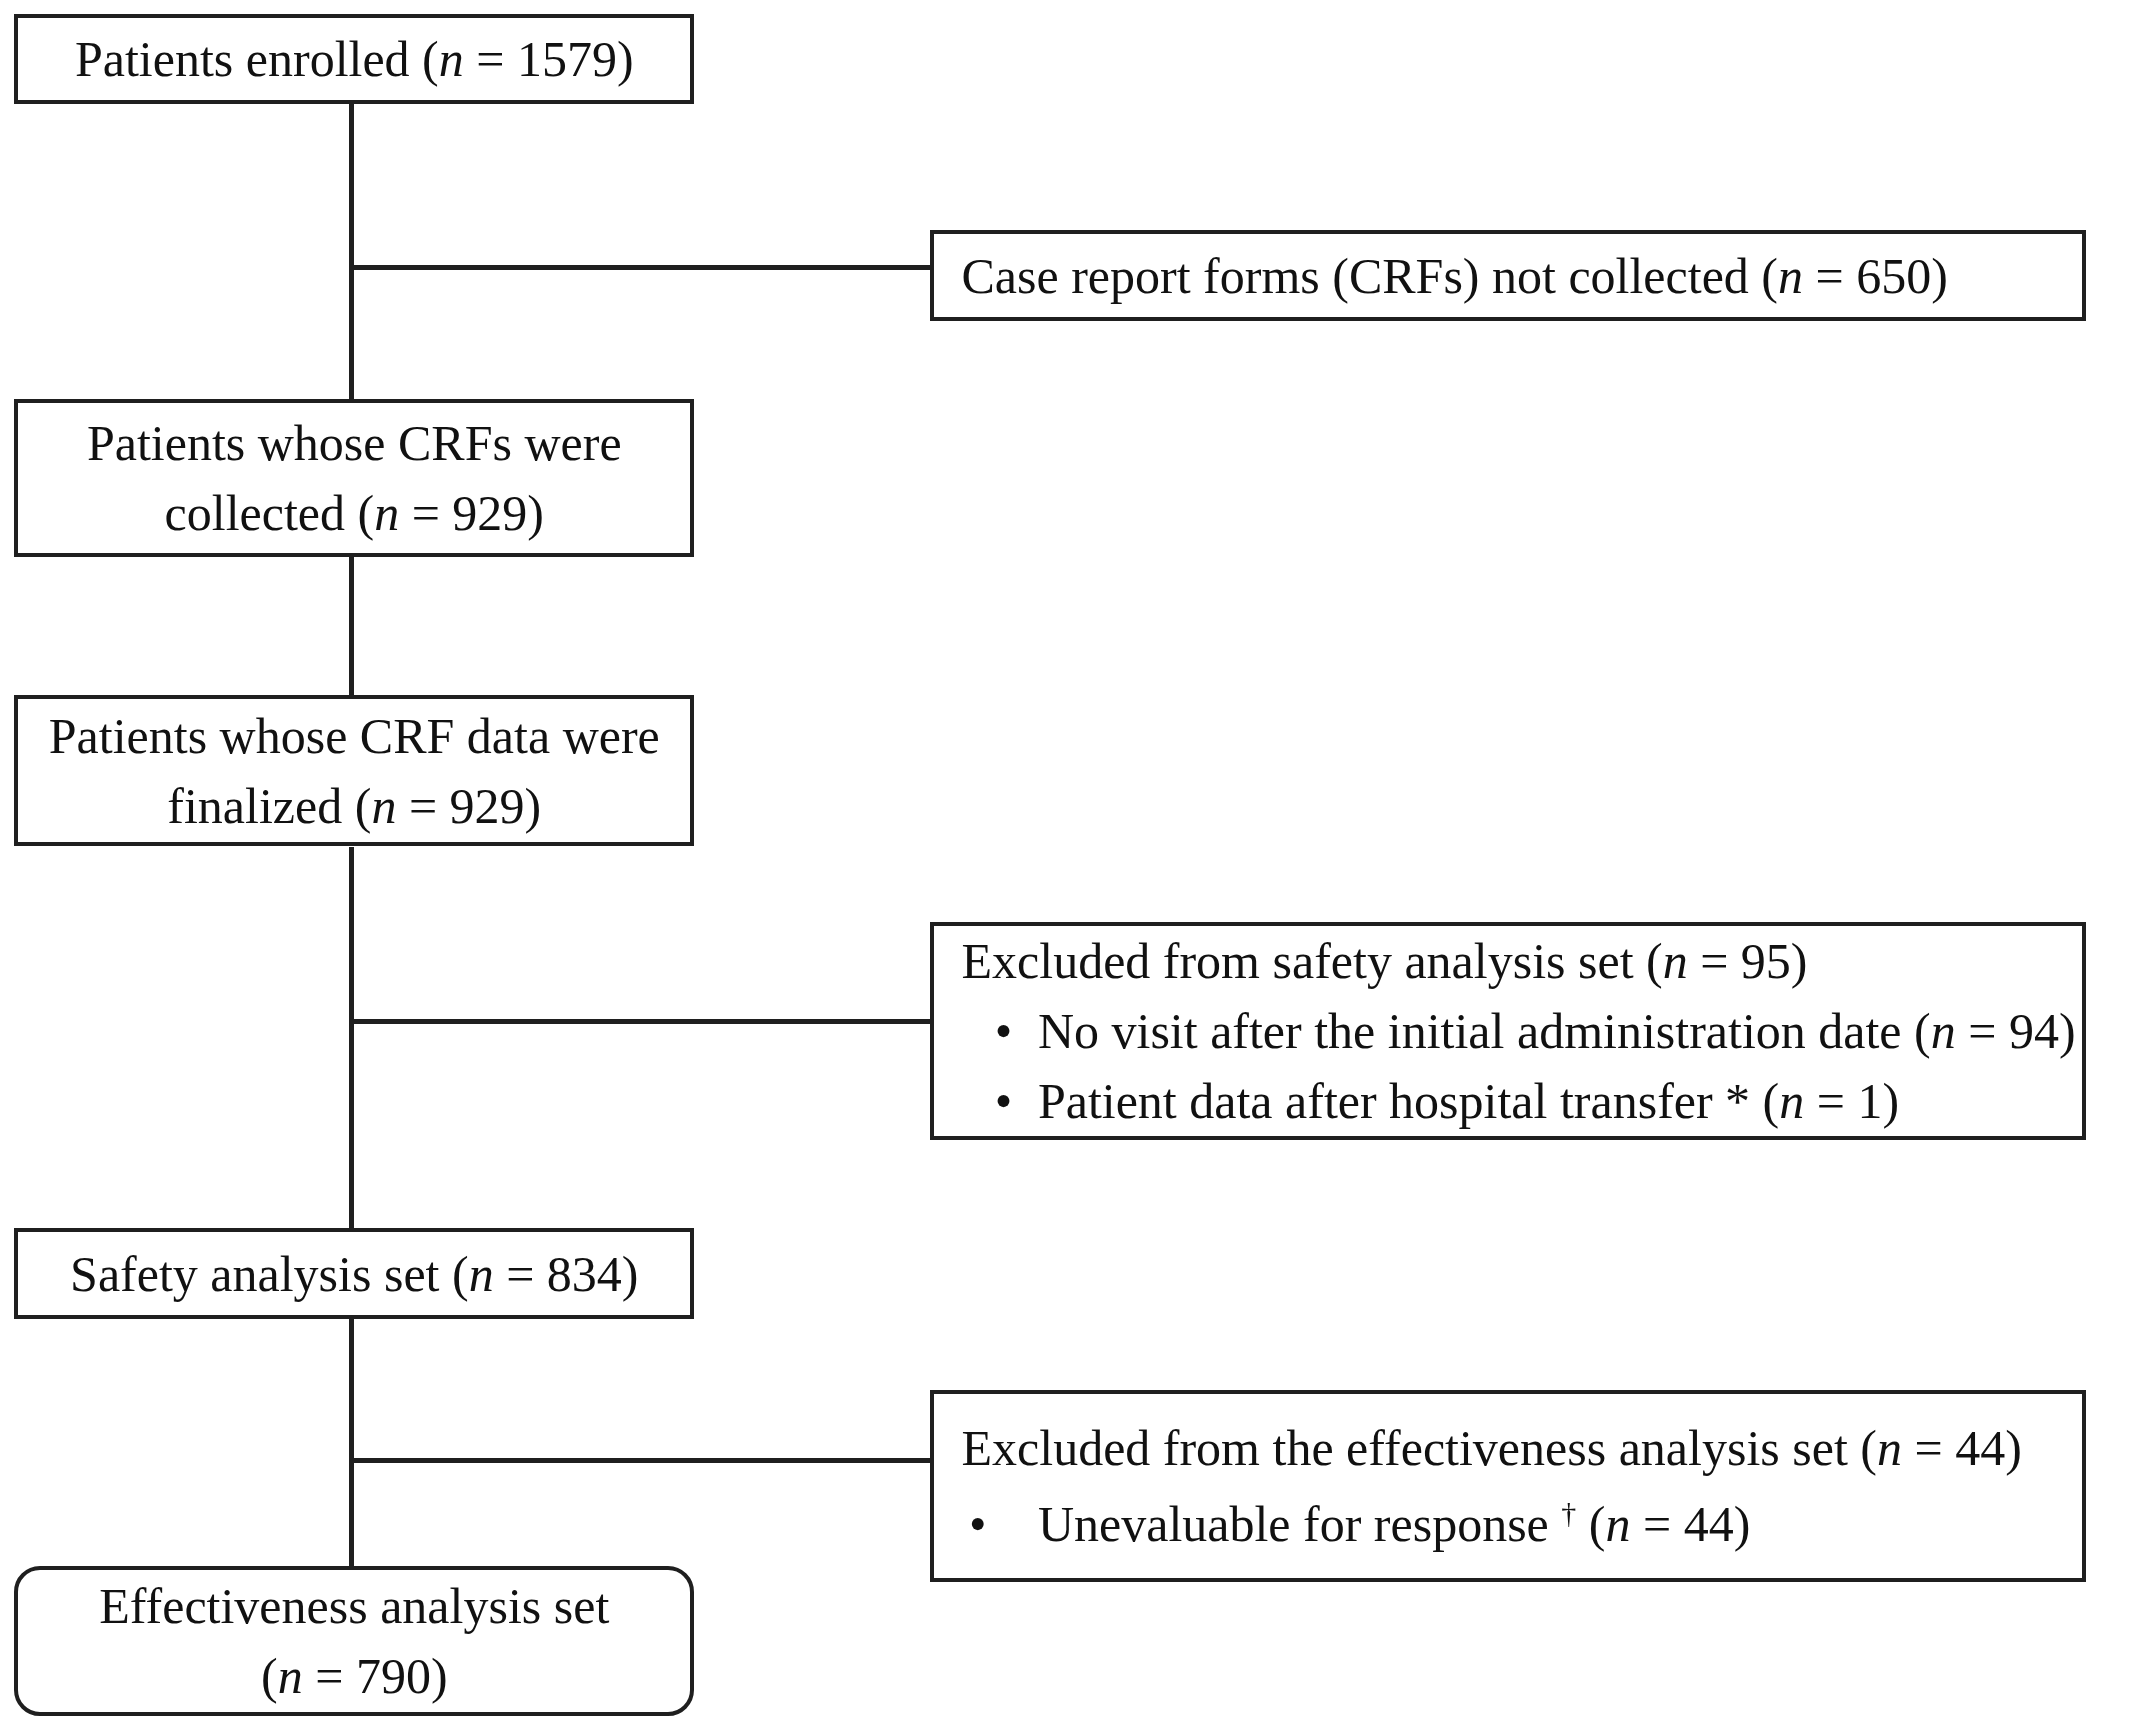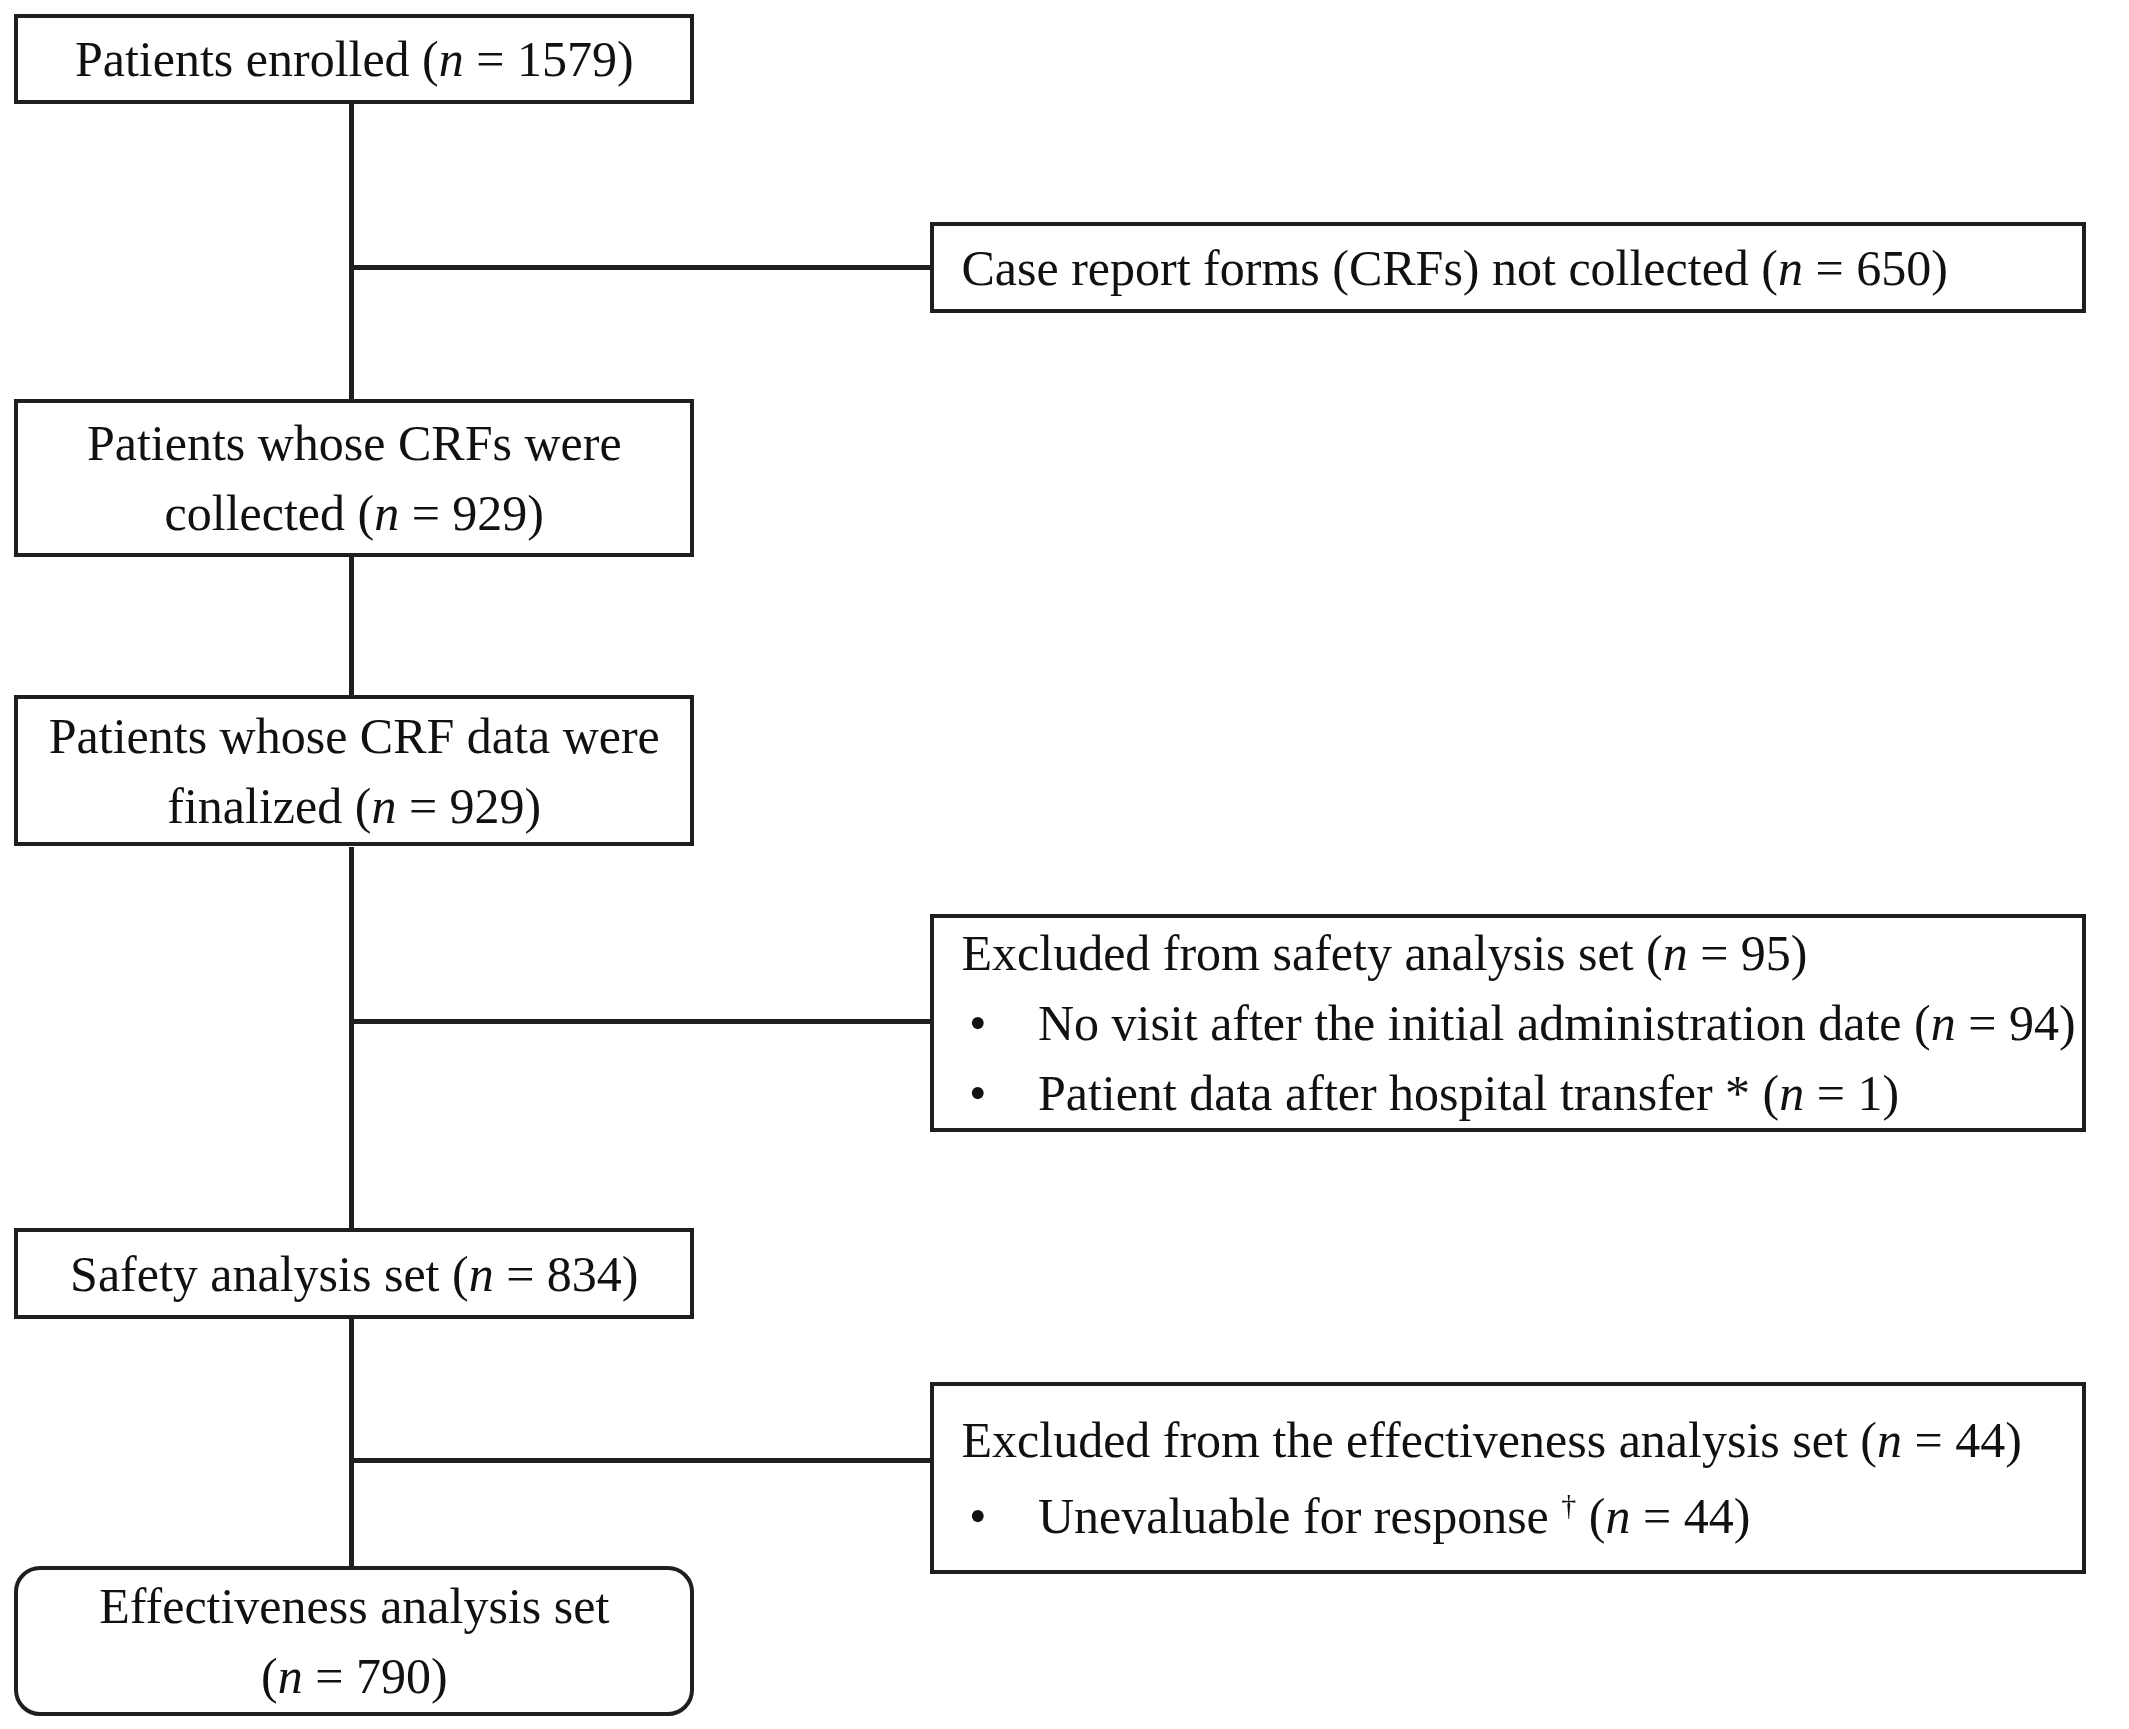--- a/index.html
+++ b/index.html
@@ -29,41 +29,42 @@
   }
   .center {
     align-items: center;
     text-align: center;
   }
   .leftalign {
     align-items: flex-start;
     text-align: left;
     padding-left: 27.5px;
     padding-right: 19px;
+    margin-top: 8px;
   }
   .t { white-space: nowrap; }
   em { font-style: italic; }
   .sup {
     font-size: 60%;
     vertical-align: super;
     line-height: 0;
   }
   .bullet { display: flex; padding-left: 7.4px; }
   .dot { flex: none; width: 69px; }
 
   
   #box-enrolled            { left: 14.3px;   top: 13.8px;   width: 680px; height: 90px; }
   #box-crfs-collected      { left: 14.3px;   top: 399px;  width: 680px; height: 158px; }
   #box-crf-finalized       { left: 14.3px;   top: 695px; width: 680px; height: 151px; }
   #box-safety-set          { left: 14.3px;   top: 1228px; width: 680px; height: 91px; }
   #box-effectiveness-set   { left: 14.3px;   top: 1566px; width: 680px; height: 150px; border-radius: 26px; }
 
   
   #box-crfs-not-collected        { left: 930px; top: 222px;  width: 1156px; height: 91px; }
-  #box-excluded-safety           { left: 930px; top: 914px; width: 1156px; height: 218px; }
+  #box-excluded-safety           { left: 930px; top: 914px; width: 1156px; height: 218px; text-align: center; }
   #box-excluded-effectiveness    { left: 930px; top: 1382px; width: 1156px; height: 192px; gap: 6px; }
 
   
   .vline { position: absolute; width: 4.8px;  background: #1f1f1f; left: 349px; }
   .hline { position: absolute; height: 4.8px; background: #1f1f1f; left: 349px; width: 581px; }
   #v1 { top: 104px;  height: 296px; }
   #v2 { top: 551px; height: 146px; }
   #v3 { top: 847px; height: 382px; }
   #v4 { top: 1319px; height: 248px; }
   #h1 { top: 265px; }

